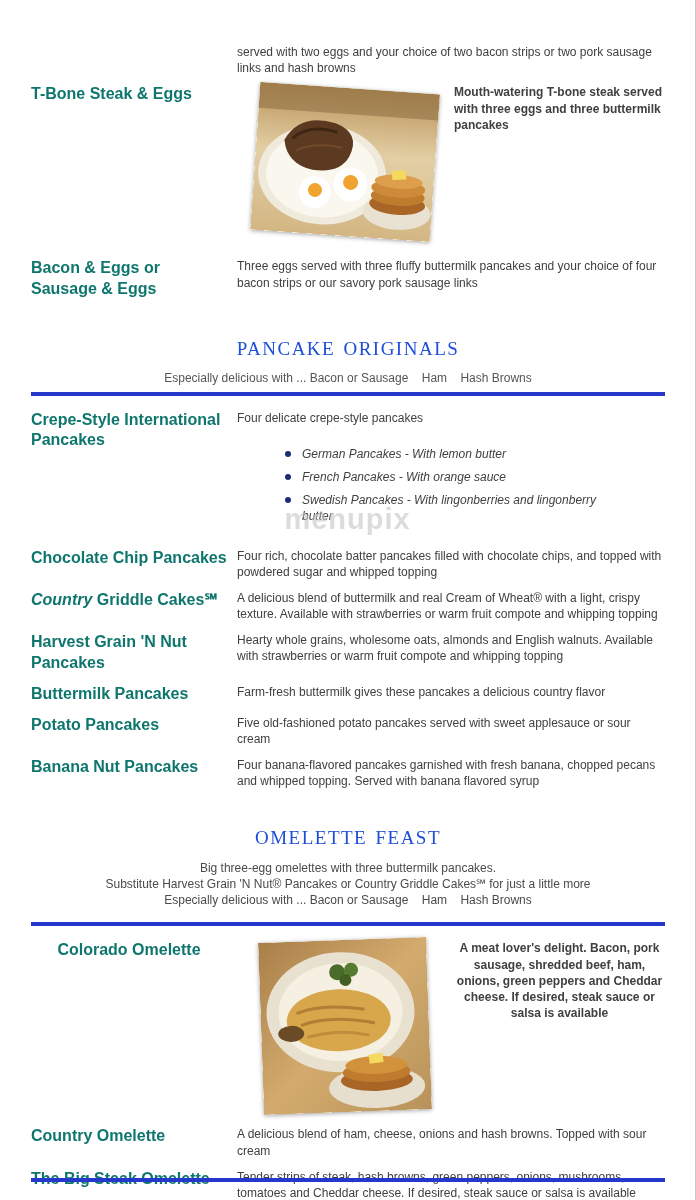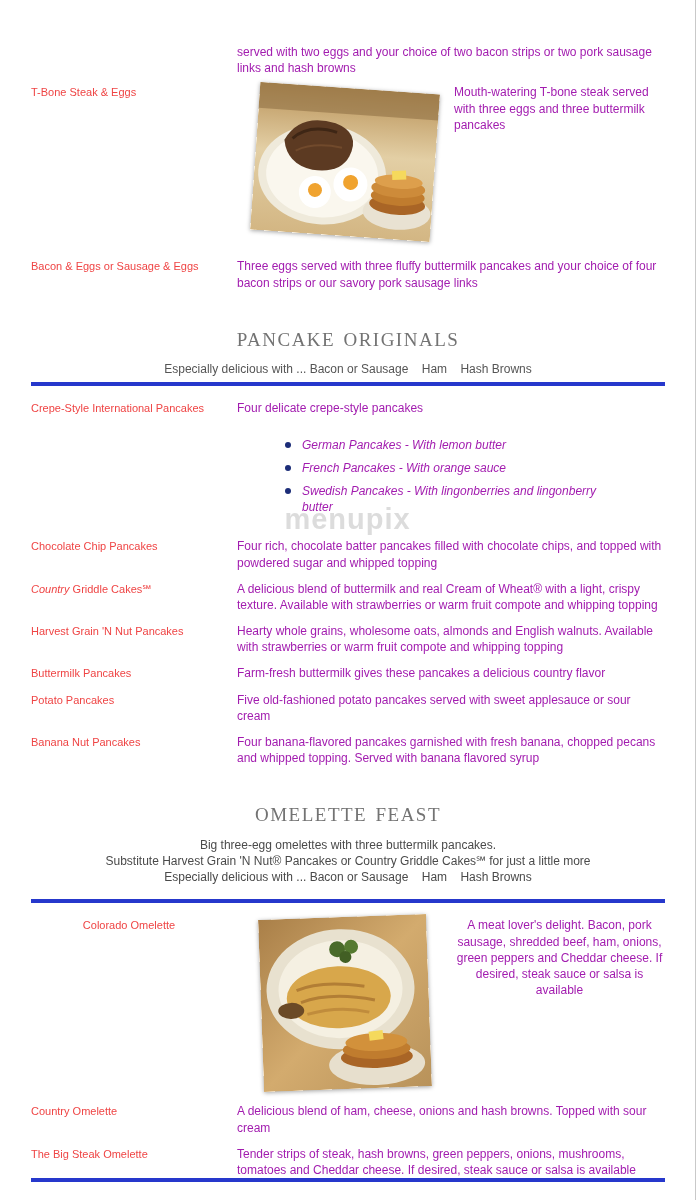--- a/index.html
+++ b/index.html
@@ -13,42 +13,42 @@
     background:#ffffff;
     overflow:hidden;
     border-right:1px solid #c9c9c9;
     font-size:12px; line-height:1.35; color:#4a4a4a;
   }
   .inner { padding:44px 30px 0 31px; }
 
   .row { display:flex; margin-bottom:10px; }
   .name-col { flex:0 0 206px; padding-right:10px; }
   .desc-col { flex:1; }
-  .item-name { color:#ef4444; font-weight:normal; font-size:11px; line-height:1.3; }
-  .desc { color:#a21caf; }
+  .item-name { color:#0f766e; font-weight:bold; font-size:16px; line-height:1.3; }
+  .desc { color:#404040; }
 
   .cont-row { margin-bottom:8px; }
 
   .photo-row { margin-bottom:22px; }
   .photo-col { flex:0 0 215px; display:flex; justify-content:center; align-items:flex-start; }
-  .side-col { flex:1; padding-left:2px; }
+  .side-col { flex:1; padding-left:2px;font-weight:bold; }
 
   .photo { box-shadow:0 1px 4px rgba(0,0,0,0.35); line-height:0; }
   .tilt1 { transform:rotate(4deg); margin-top:4px; }
   .tilt2 { transform:rotate(-2deg); }
 
   .bacon-row { margin-bottom:26px; }
 
   .section-title {
     text-align:center;
     font-family:"Liberation Serif", serif;
     font-variant:small-caps;
     letter-spacing:1.5px;
     font-size:27px;
-    color:#737373;
+    color:#1d4ed8;
     margin-bottom:6px;
     margin-top:28px;
   }
   .pairing {
     text-align:center;
     color:#555;
     white-space:pre-wrap;
     margin-bottom:5px;
   }
   .rule {

